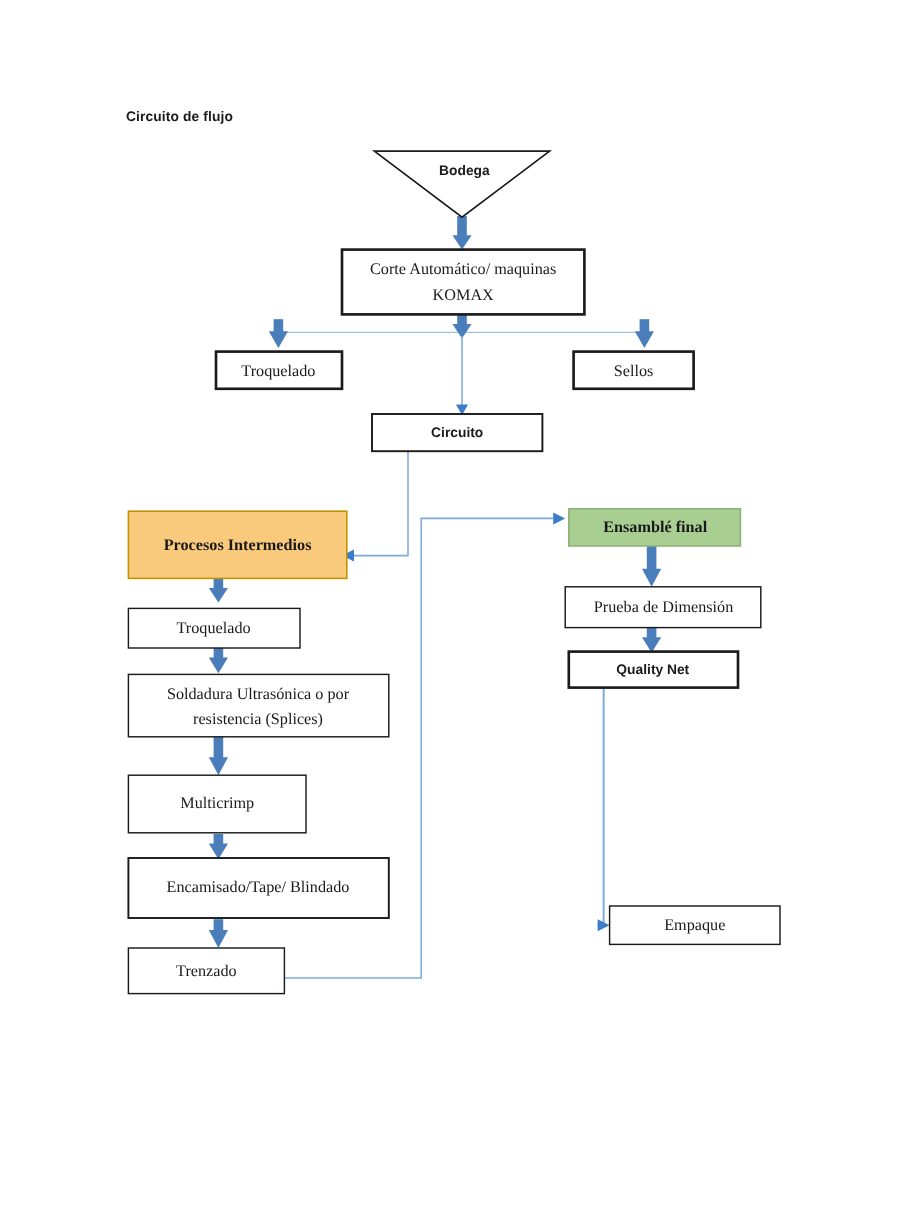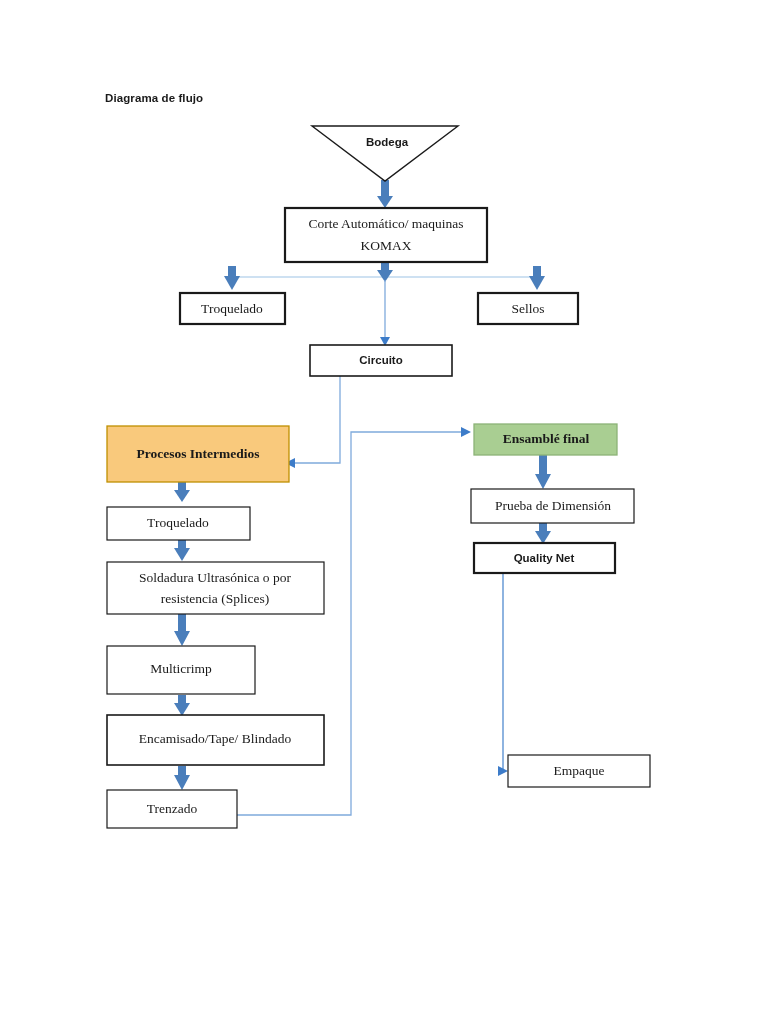--- a/index.html
+++ b/index.html
@@ -97,21 +97,21 @@
     stroke: #9dc3e6;
     stroke-width: 1.2;
     fill: none;
   }
 </style>
 </head>
 <body>
 
 <div id="page">
 
-  <div id="doc-title">Diagrama de flujo</div>
+  <div id="doc-title">Circuito de flujo</div>
 
   <svg id="flow-svg" viewBox="0 0 768 1024">
 
     <g>
       <rect x="381" y="180" width="8" height="21" class="conn-arrow-fat"></rect>
       <polygon points="377,196 393,196 385,208" class="conn-arrow-fat"></polygon>
     </g>
 
     <g>
       <line x1="232" y1="277" x2="537" y2="277" class="bus-line"></line>

